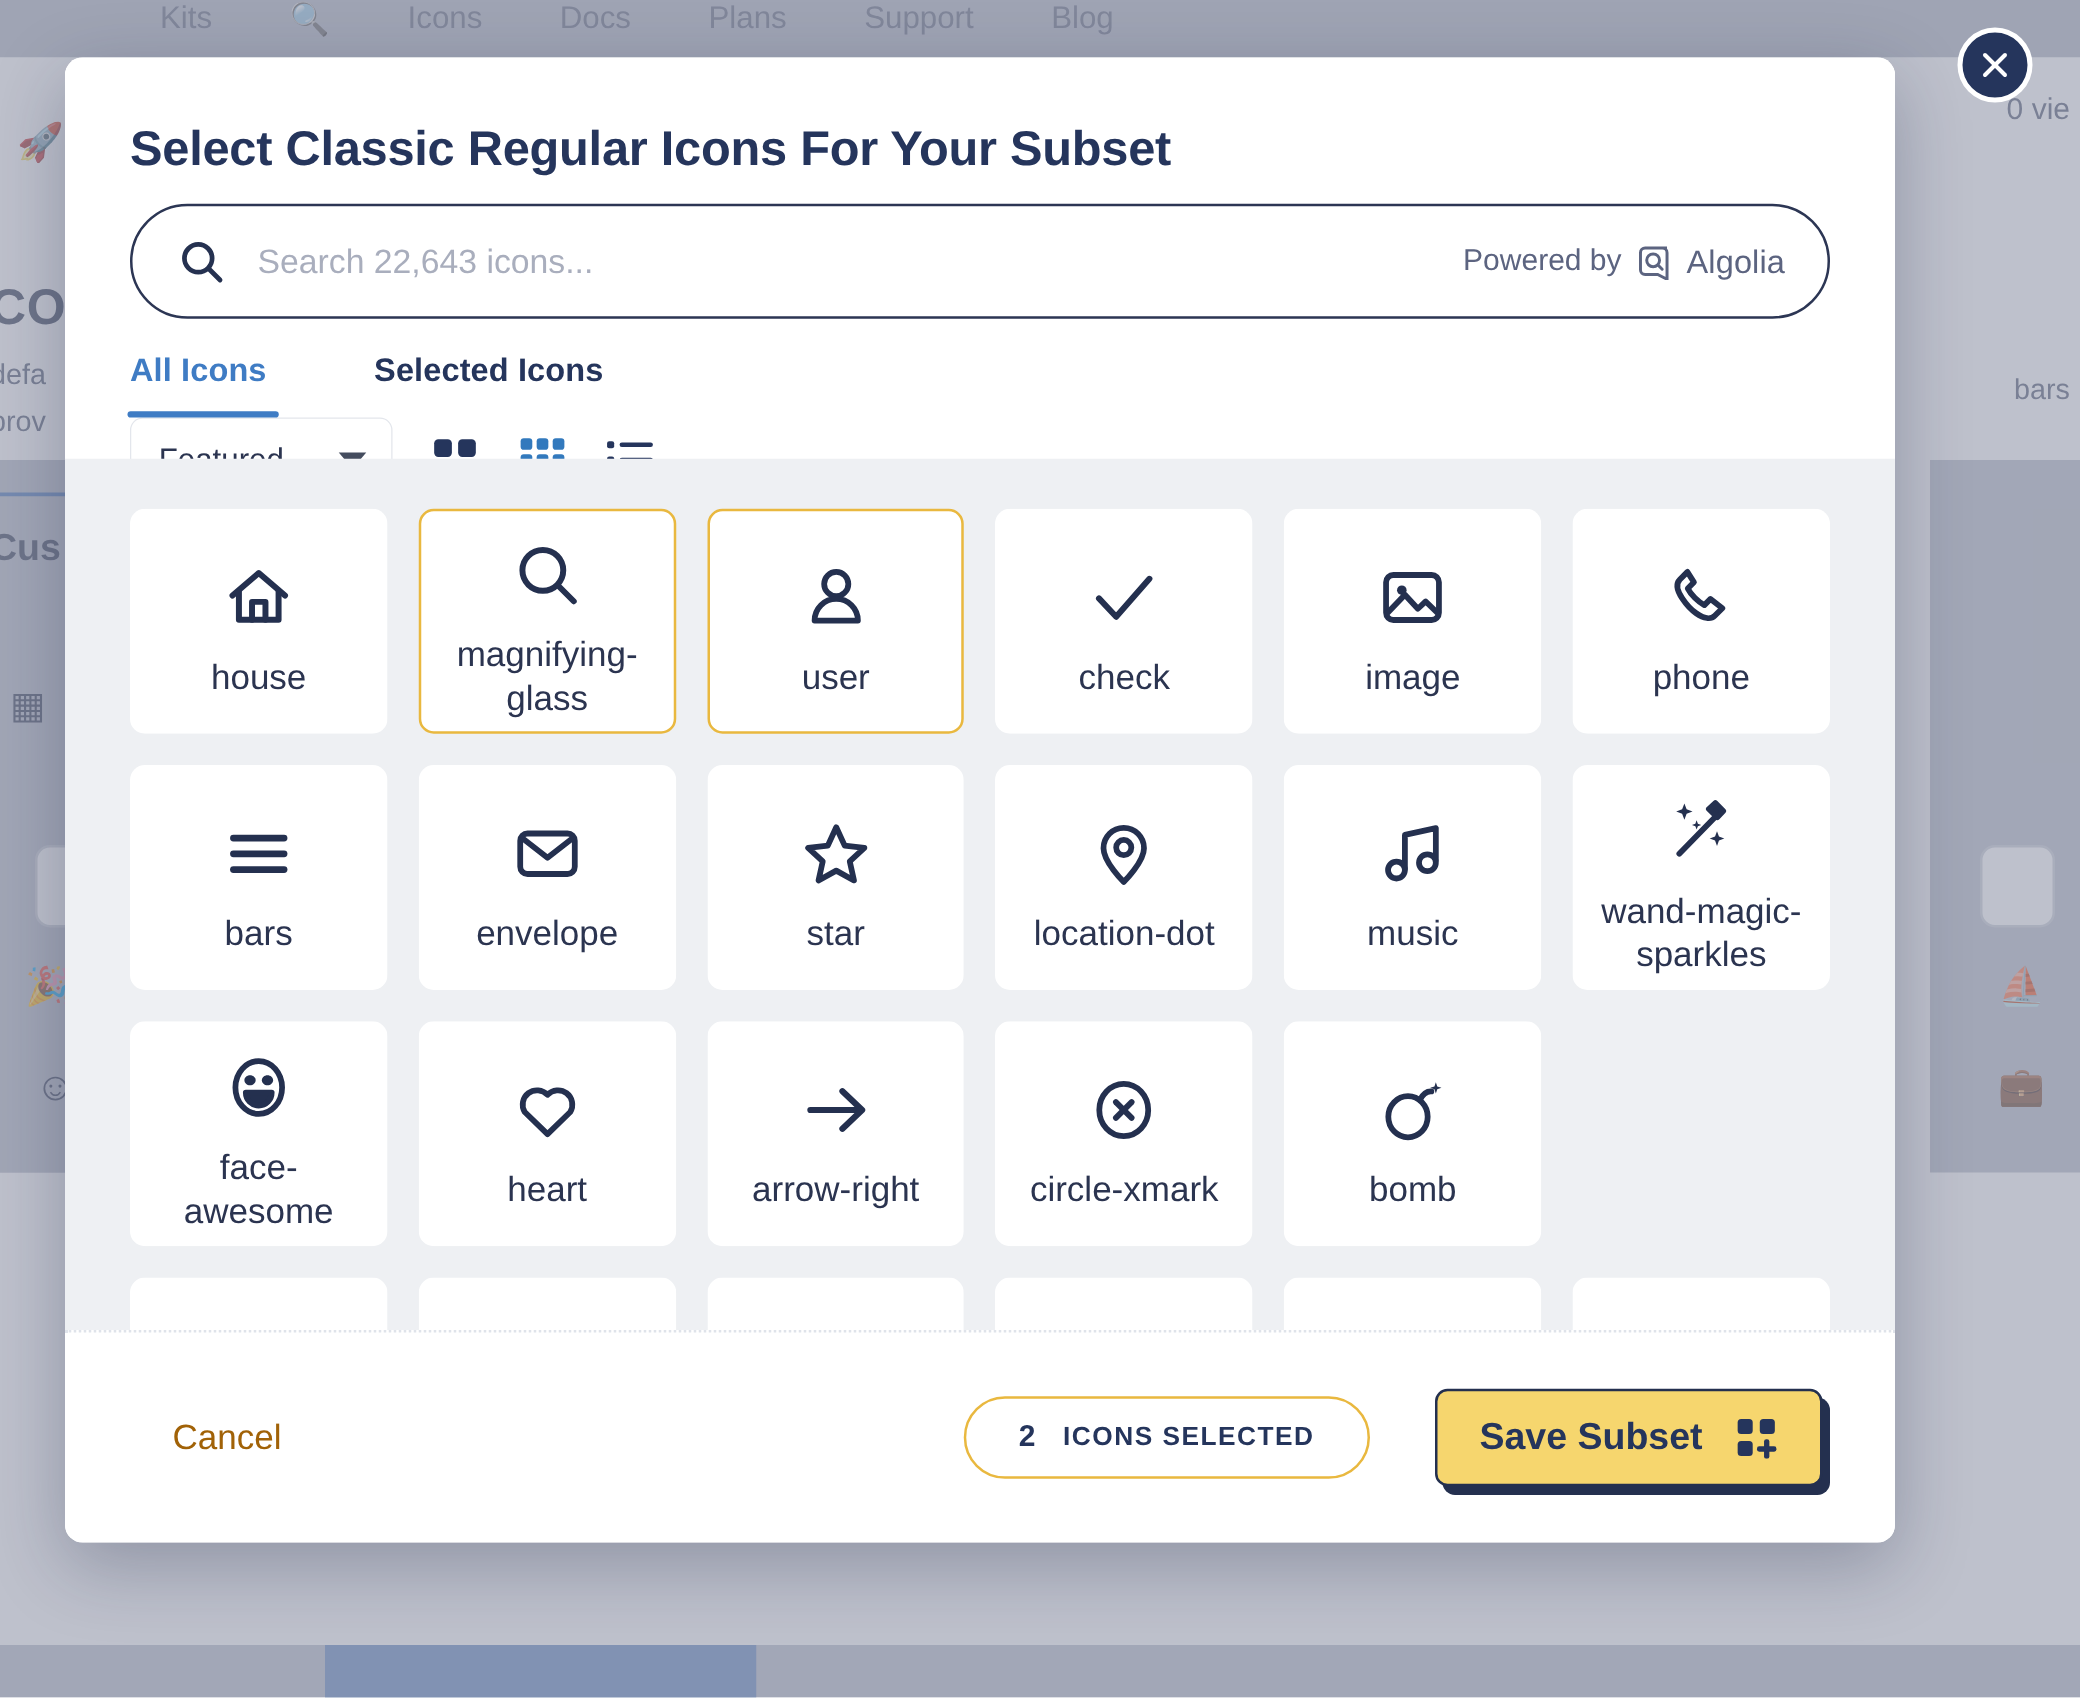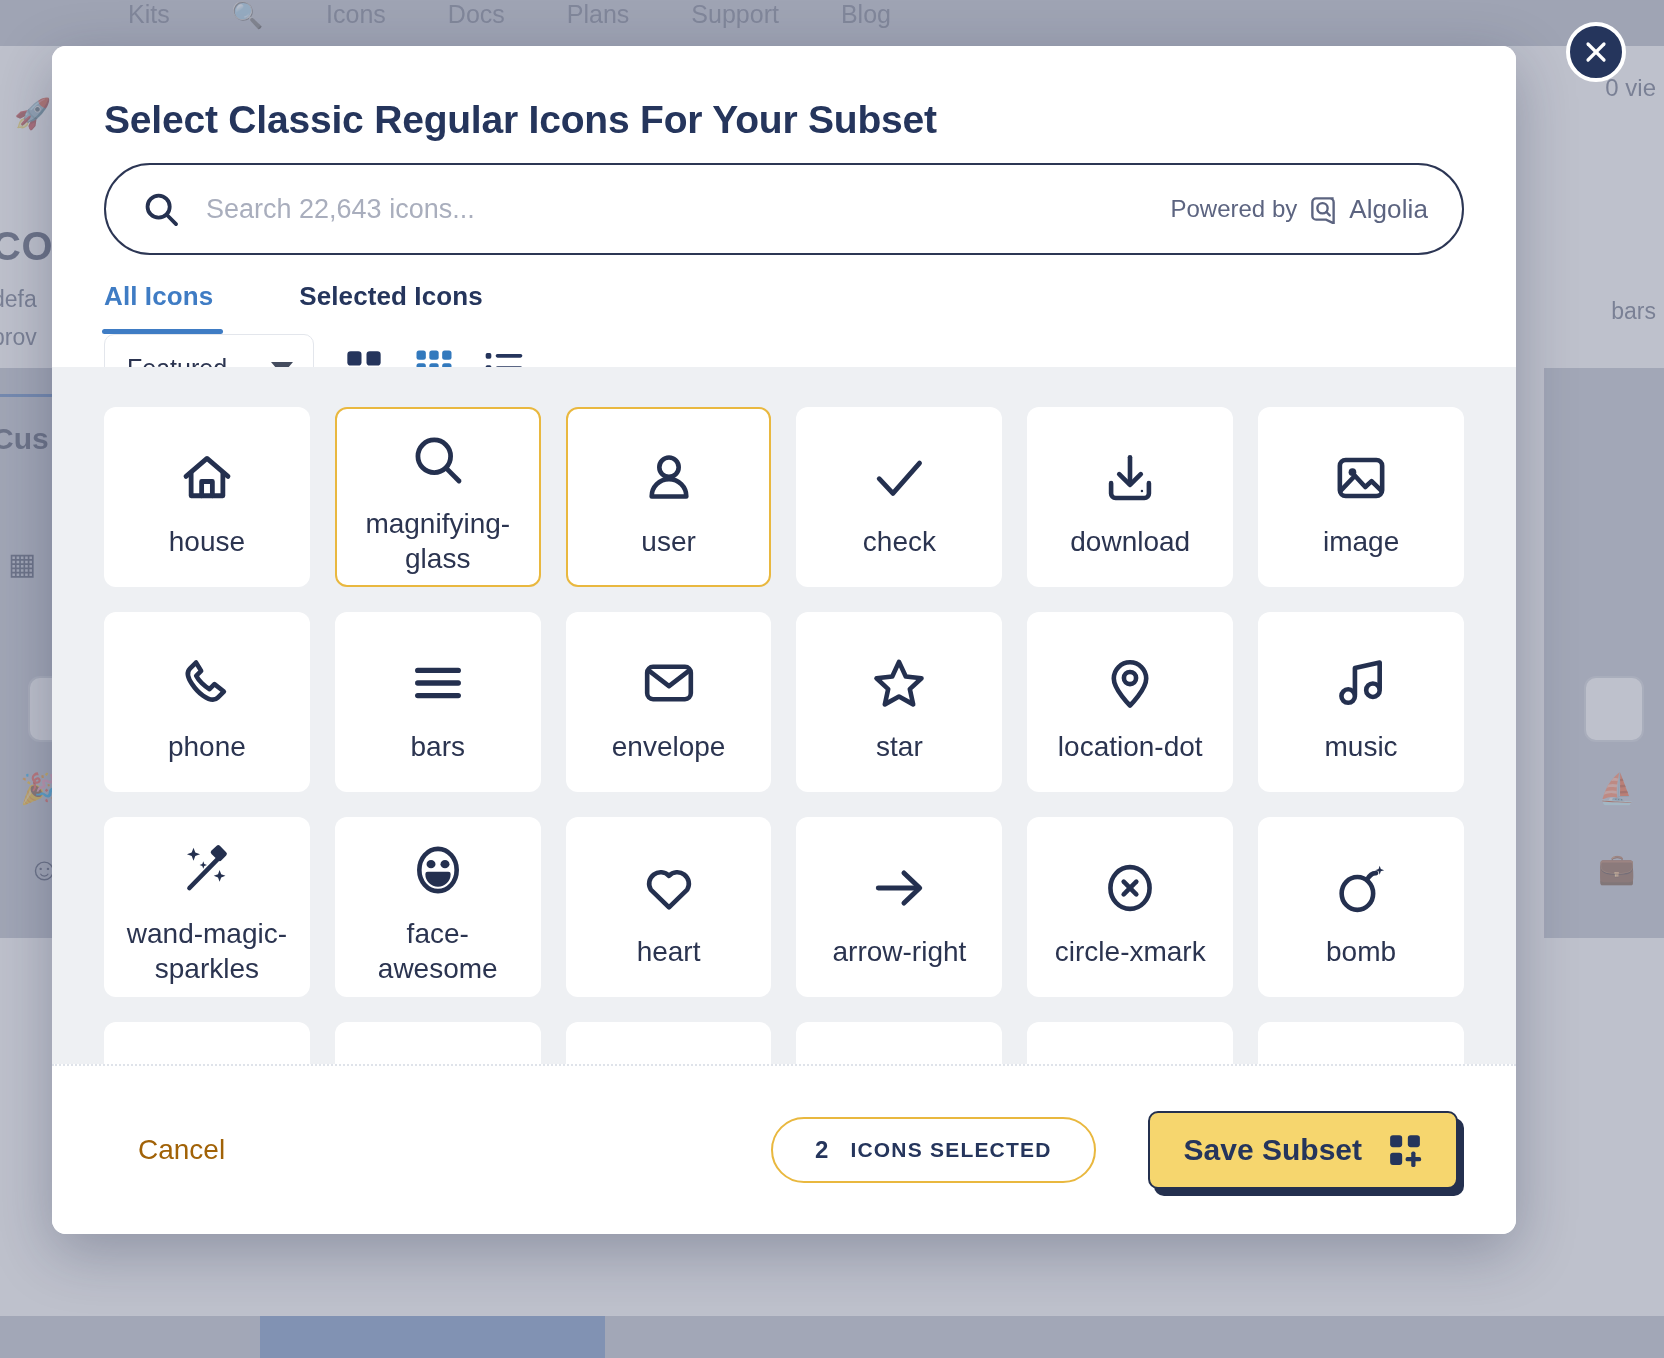--- a/index.html
+++ b/index.html
@@ -307,31 +307,20 @@
           <div class="glyph">
             <svg width="56" height="56" viewBox="0 0 24 24" fill="none" stroke="currentColor" stroke-width="2.05" stroke-linecap="round" stroke-linejoin="round">
               <polyline points="3.5,12.3 9.4,18.6 20.8,5.6"></polyline>
             </svg>
           </div>
           <div class="label">check</div>
         </div>
         <div class="card">
           <div class="glyph">
             <svg width="54" height="54" viewBox="0 0 24 24" fill="none" stroke="currentColor" stroke-width="2.05" stroke-linecap="round" stroke-linejoin="round">
-              <line x1="12" y1="2.8" x2="12" y2="14.6"></line>
-              <polyline points="7.2,10.3 12,15.1 16.8,10.3"></polyline>
-              <path d="M3.6 14.3v4.6a2 2 0 0 0 2 2h12.8a2 2 0 0 0 2-2v-4.6"></path>
-              <circle cx="17.3" cy="17.8" r=".55" fill="currentColor" stroke="none"></circle>
-            </svg>
-          </div>
-          <div class="label">download</div>
-        </div>
-        <div class="card">
-          <div class="glyph">
-            <svg width="54" height="54" viewBox="0 0 24 24" fill="none" stroke="currentColor" stroke-width="2.05" stroke-linecap="round" stroke-linejoin="round">
               <rect x="2.6" y="4" width="18.8" height="16" rx="2.6"></rect>
               <circle cx="8.2" cy="9.4" r="1.7" fill="currentColor" stroke="none"></circle>
               <path d="M3 17.6 9.3 11l4.6 5 2.8-2.6 4.3 4.2"></path>
             </svg>
           </div>
           <div class="label">image</div>
         </div>
         <div class="card">
           <div class="glyph">
             <svg width="54" height="54" viewBox="0 0 24 24" fill="none" stroke="currentColor" stroke-width="2.05" stroke-linecap="round" stroke-linejoin="round">

